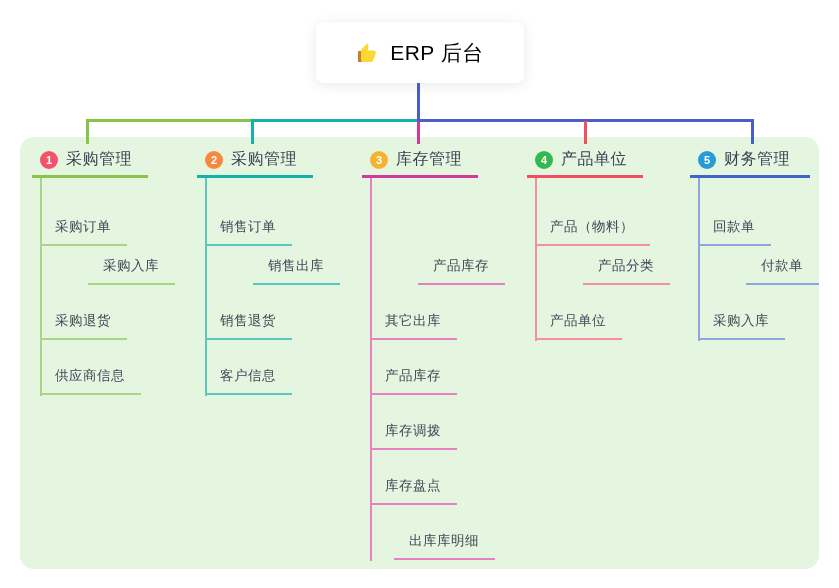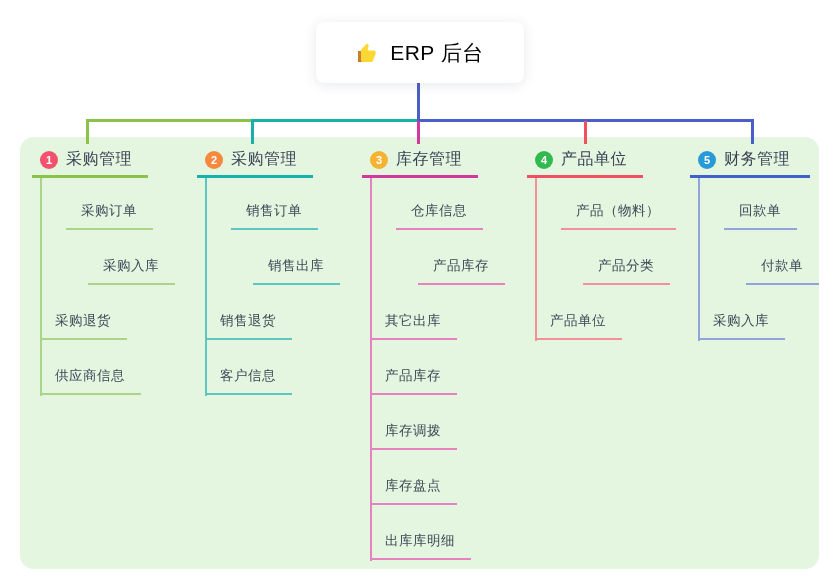--- a/index.html
+++ b/index.html
@@ -98,22 +98,22 @@
     width: 116px; height: 3px;
   }
   .b5 .h-underline { width: 120px; }
 
   .trunk { position: absolute; left: 8px; top: 178px; width: 2px; }
   .b1 .trunk, .b2 .trunk { height: 218px; }
   .b3 .trunk { height: 383px; }
   .b4 .trunk, .b5 .trunk { height: 163px; }
 
   .child { position: absolute; left: 8px; white-space: nowrap; }
-  .r1 { top: 201px; padding-left: 26px; } .r2 { top: 256px; padding-left: 48px; } .r3 { top: 311px; }
-  .r4 { top: 366px; } .r5 { top: 421px; } .r6 { top: 476px; } .r7 { top: 531px; }
+  .r1 { top: 217px; } .r2 { top: 256px; padding-left: 48px; } .r3 { top: 311px; }
+  .r4 { top: 366px; } .r5 { top: 421px; } .r6 { top: 476px; } .r7 { top: 531px; padding-left: 24px; }
   .child-label {
     display: inline-block;
     padding: 0 16px 8px 15px;
     font-size: 13.5px;
     color: #3e4856;
     line-height: 18px;
     border-bottom: 2px solid transparent;
     letter-spacing: 0.5px;
   }
 
@@ -187,21 +187,20 @@
     <div class="child r4"><span class="child-label">客户信息</span></div>
   </div>
 
   <div class="branch b3">
     <div class="branch-header">
       <span class="badge">3</span>
       <span class="branch-label">库存管理</span>
     </div>
     <div class="h-underline"></div>
     <div class="trunk"></div>
-    <div class="child r1"><span class="child-label">仓库信息</span></div>
     <div class="child r2"><span class="child-label">产品库存</span></div>
     <div class="child r3"><span class="child-label">其它出库</span></div>
     <div class="child r4"><span class="child-label">产品库存</span></div>
     <div class="child r5"><span class="child-label">库存调拨</span></div>
     <div class="child r6"><span class="child-label">库存盘点</span></div>
     <div class="child r7"><span class="child-label">出库库明细</span></div>
   </div>
 
   <div class="branch b4">
     <div class="branch-header">

